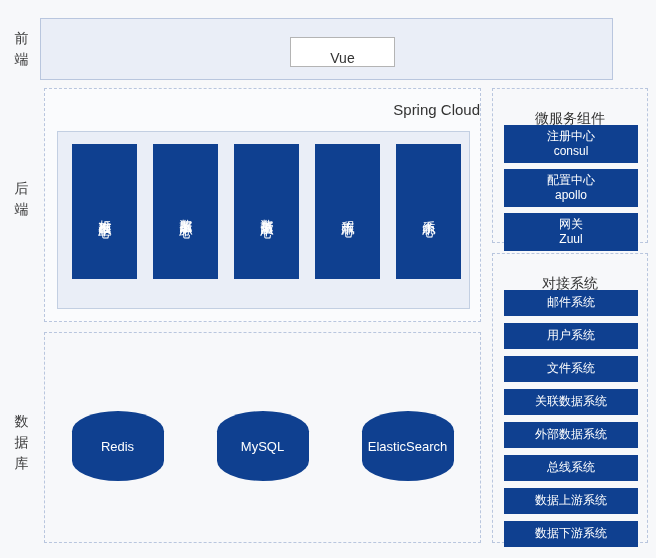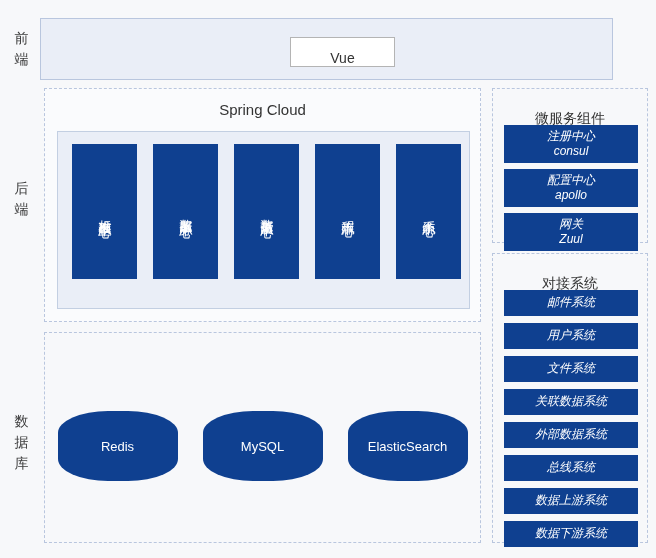--- a/index.html
+++ b/index.html
@@ -84,21 +84,21 @@
     left: 44px;
     top: 88px;
     width: 437px;
     height: 234px;
   }
   #spring-cloud-title {
     position: absolute;
     left: 0;
     top: 12px;
     width: 100%;
-    text-align: center;
+    text-align: right;
     font-size: 15px;
     color: #333333;
   }
   #service-box {
     position: absolute;
     left: 12px;
     top: 42px;
     width: 413px;
     height: 178px;
     box-sizing: border-box;
@@ -139,21 +139,21 @@
     position: absolute;
     left: 0;
     top: 78px;
     width: 100%;
     display: flex;
     justify-content: space-around;
     align-items: center;
   }
   .db-cylinder {
     position: relative;
-    width: 120px;
+    width: 92px;
     height: 70px;
     background: #0f4090;
     border-radius: 50px / 22px;
     display: flex;
     align-items: center;
     justify-content: center;
     color: #ffffff;
     font-size: 13px;
   }
 
@@ -191,21 +191,20 @@
   #micro-panel .side-list { gap: 6px; }
   #integration-panel .side-list { gap: 7px; }
   .side-chip {
     background: #0f4090;
     color: #ffffff;
     text-align: center;
     font-size: 12px;
     line-height: 15px;
     padding: 5px 0;
     box-sizing: border-box;
-    font-style: italic;
   }
   .side-chip.two-line { padding: 4px 0; }
   .side-chip .sub { font-size: 12px; }
   .side-chip.one-line { height: 26px; display: flex; align-items: flex-start; justify-content: center; }
 </style>
 </head>
 <body>
 
 <div id="root">
 

